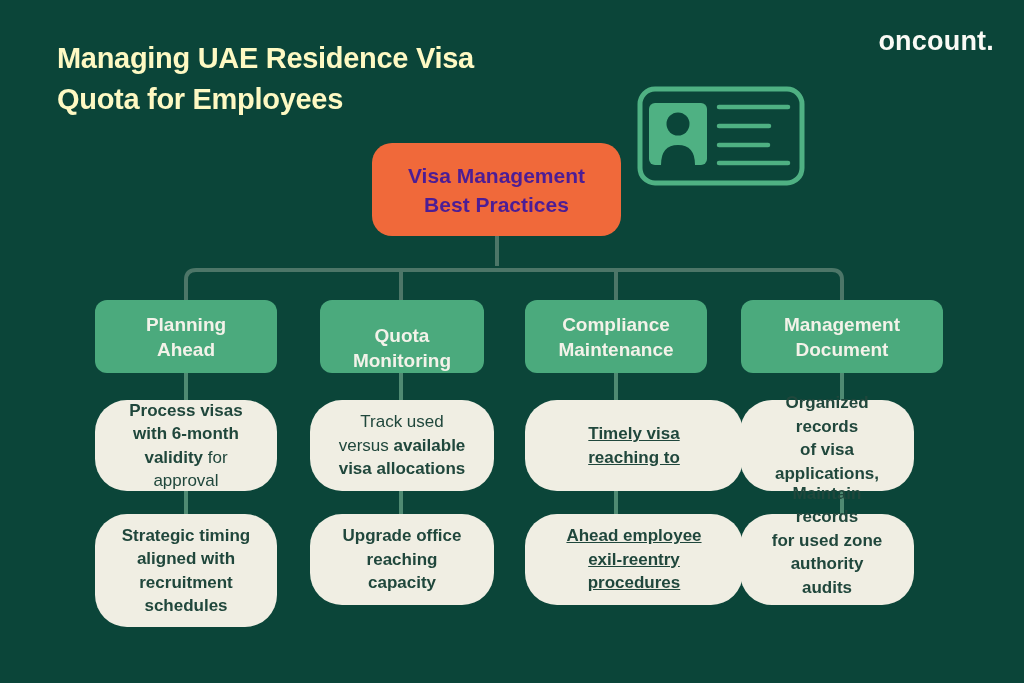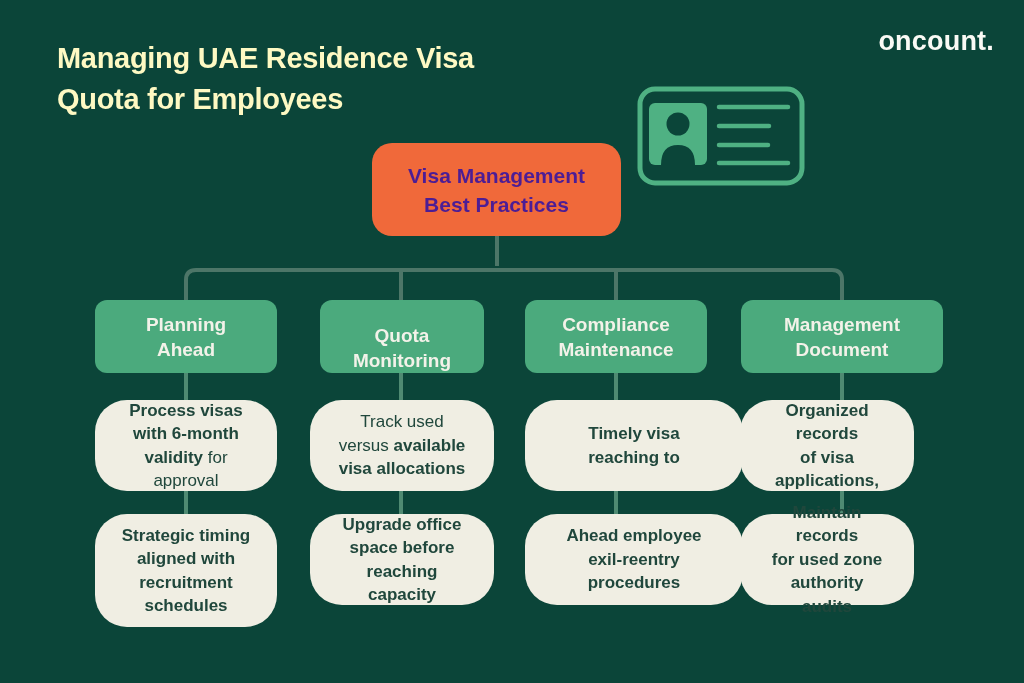--- a/index.html
+++ b/index.html
@@ -40,22 +40,22 @@
   .b4{left:741px;width:202px;}
   .leaf{
     background:#f0eee3;border-radius:32px;
     color:#20473c;font-size:17px;line-height:23.5px;
     padding:6px 24px;
   }
   .r1{top:400px;height:91px;}
   .r2{top:514px;height:91px;}
   .c1{left:95px;width:182px;}
   .c2{left:310px;width:184px;}
-  .c3{left:525px;width:218px;}
-  .c4{left:740px;width:174px;}
+  .c3{left:525px;width:218px;text-decoration:underline;}
+  .c4{left:740px;width:174px;align-items:flex-end;}
   .tall{height:113px;}
   .tl{white-space:pre-wrap;}
   .seg{font-weight:700;}
   .seg.light{font-weight:400;}
 </style>
 </head>
 <body>
 
 <div class="canvas">
 
@@ -135,21 +135,20 @@
   <div class="node leaf r1 c2">
       <div>
         <div class="tl"><span class="seg light">Track used</span></div>
         <div class="tl"><span class="seg light">versus </span><span class="seg">available</span></div>
         <div class="tl"><span class="seg">visa allocations</span></div>
       </div>
     </div>
   <div class="node leaf r2 c2">
       <div>
         <div class="tl"><span class="seg">Upgrade office</span></div>
-        <div class="tl"><span class="seg">space before</span></div>
         <div class="tl"><span class="seg">reaching capacity</span></div>
       </div>
     </div>
 
   <div class="node leaf r1 c3">
       <div>
         <div class="tl"><span class="seg">Timely visa</span></div>
         <div class="tl"><span class="seg">reaching to</span></div>
       </div>
     </div>

